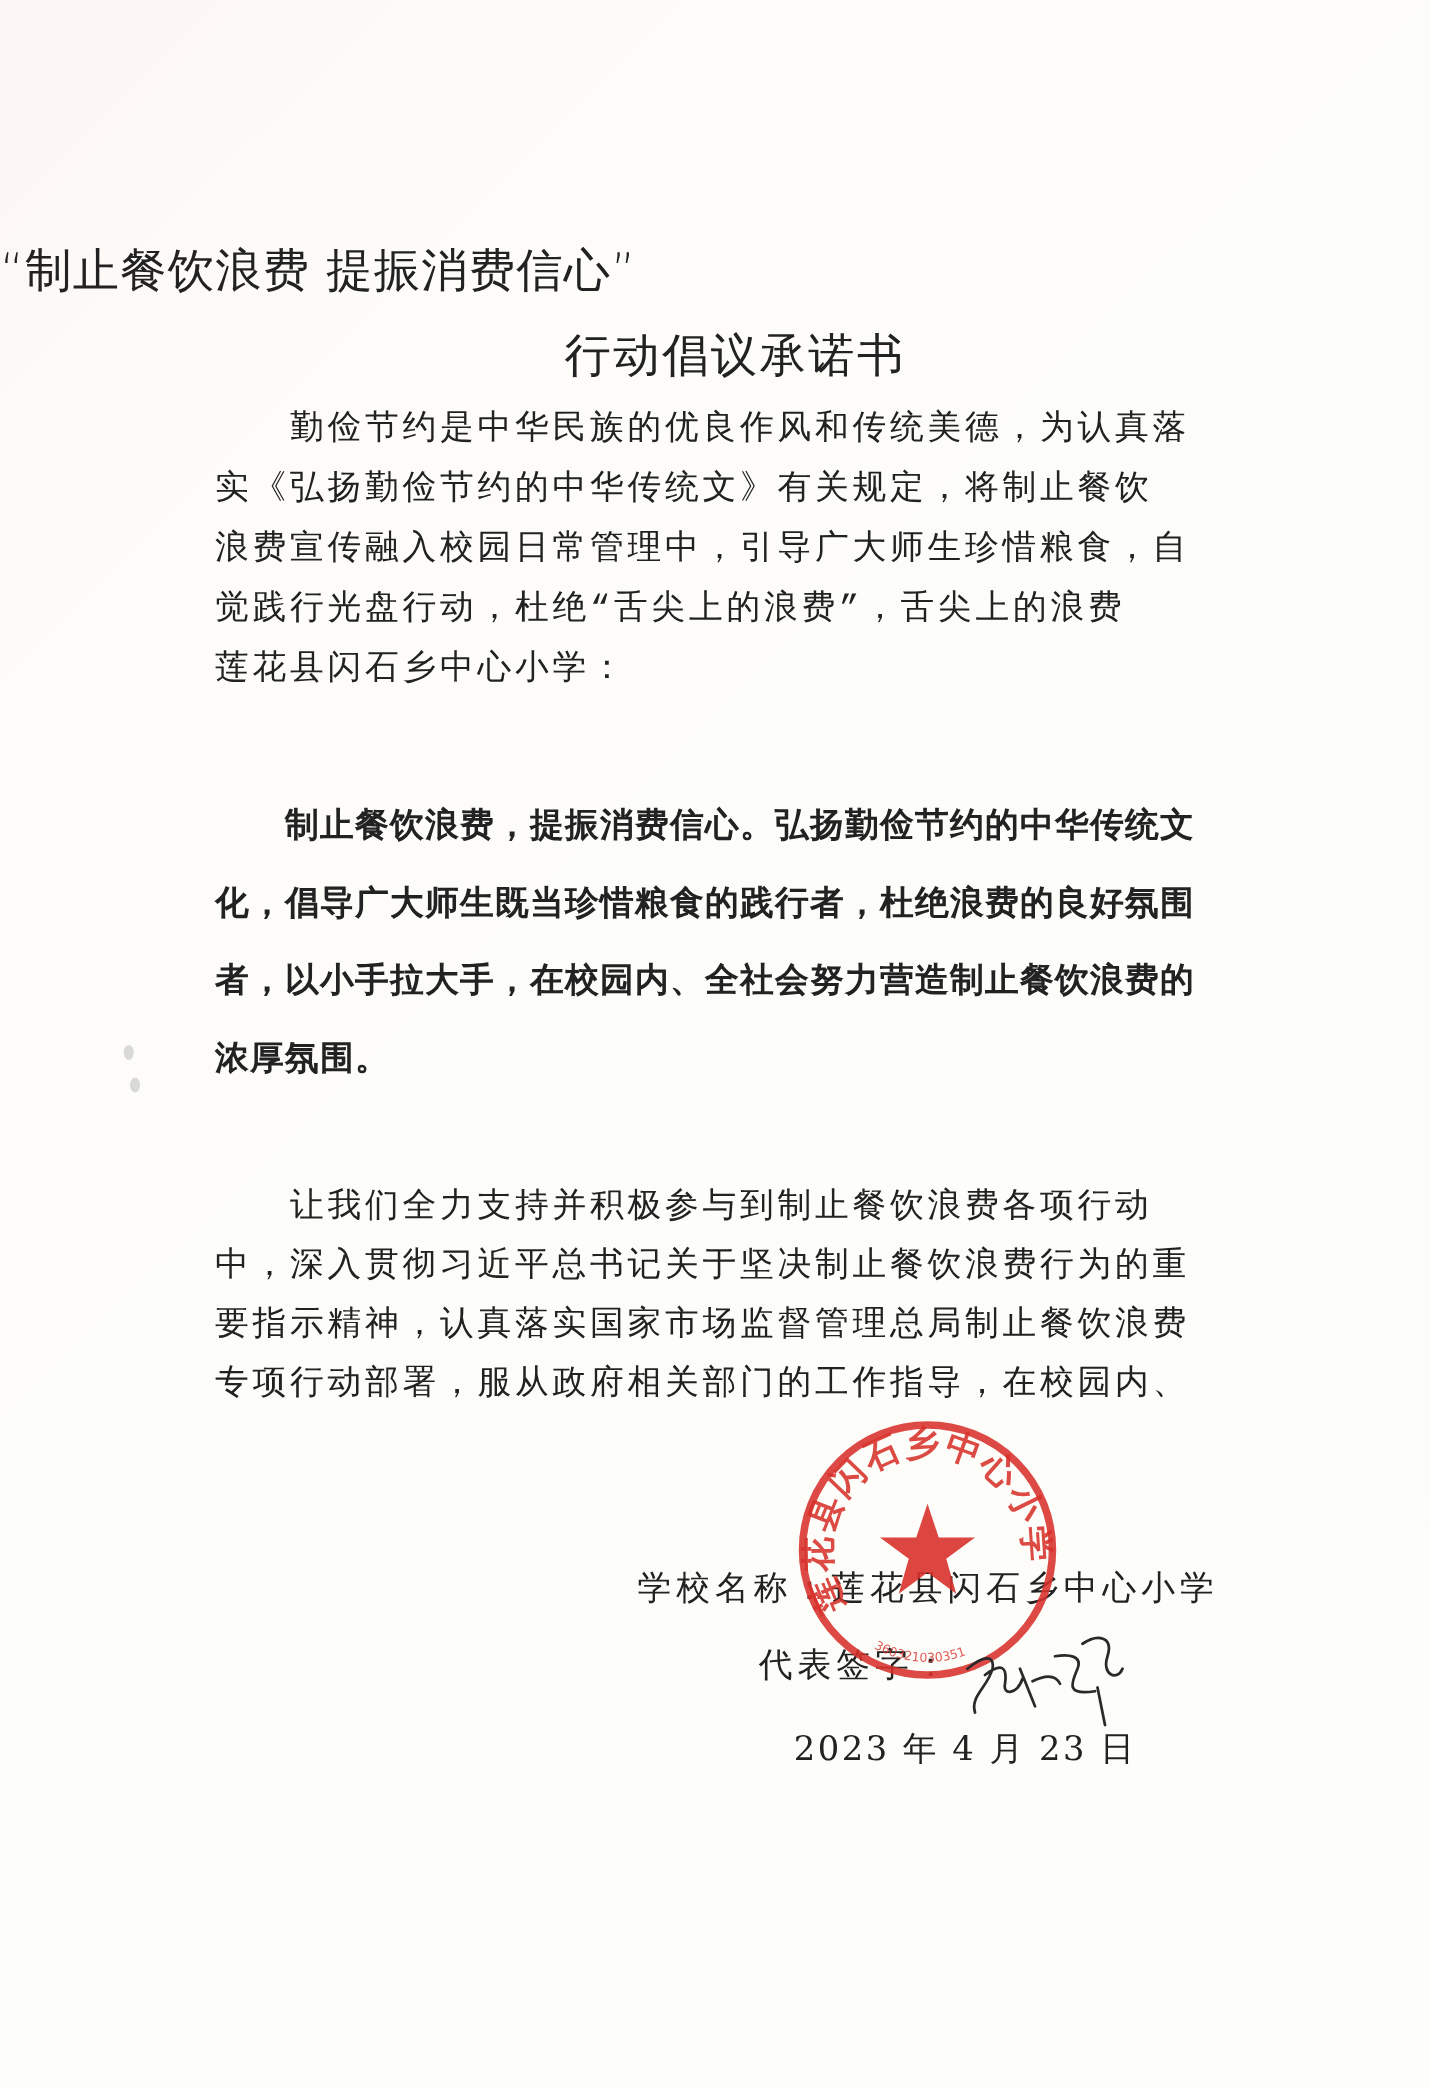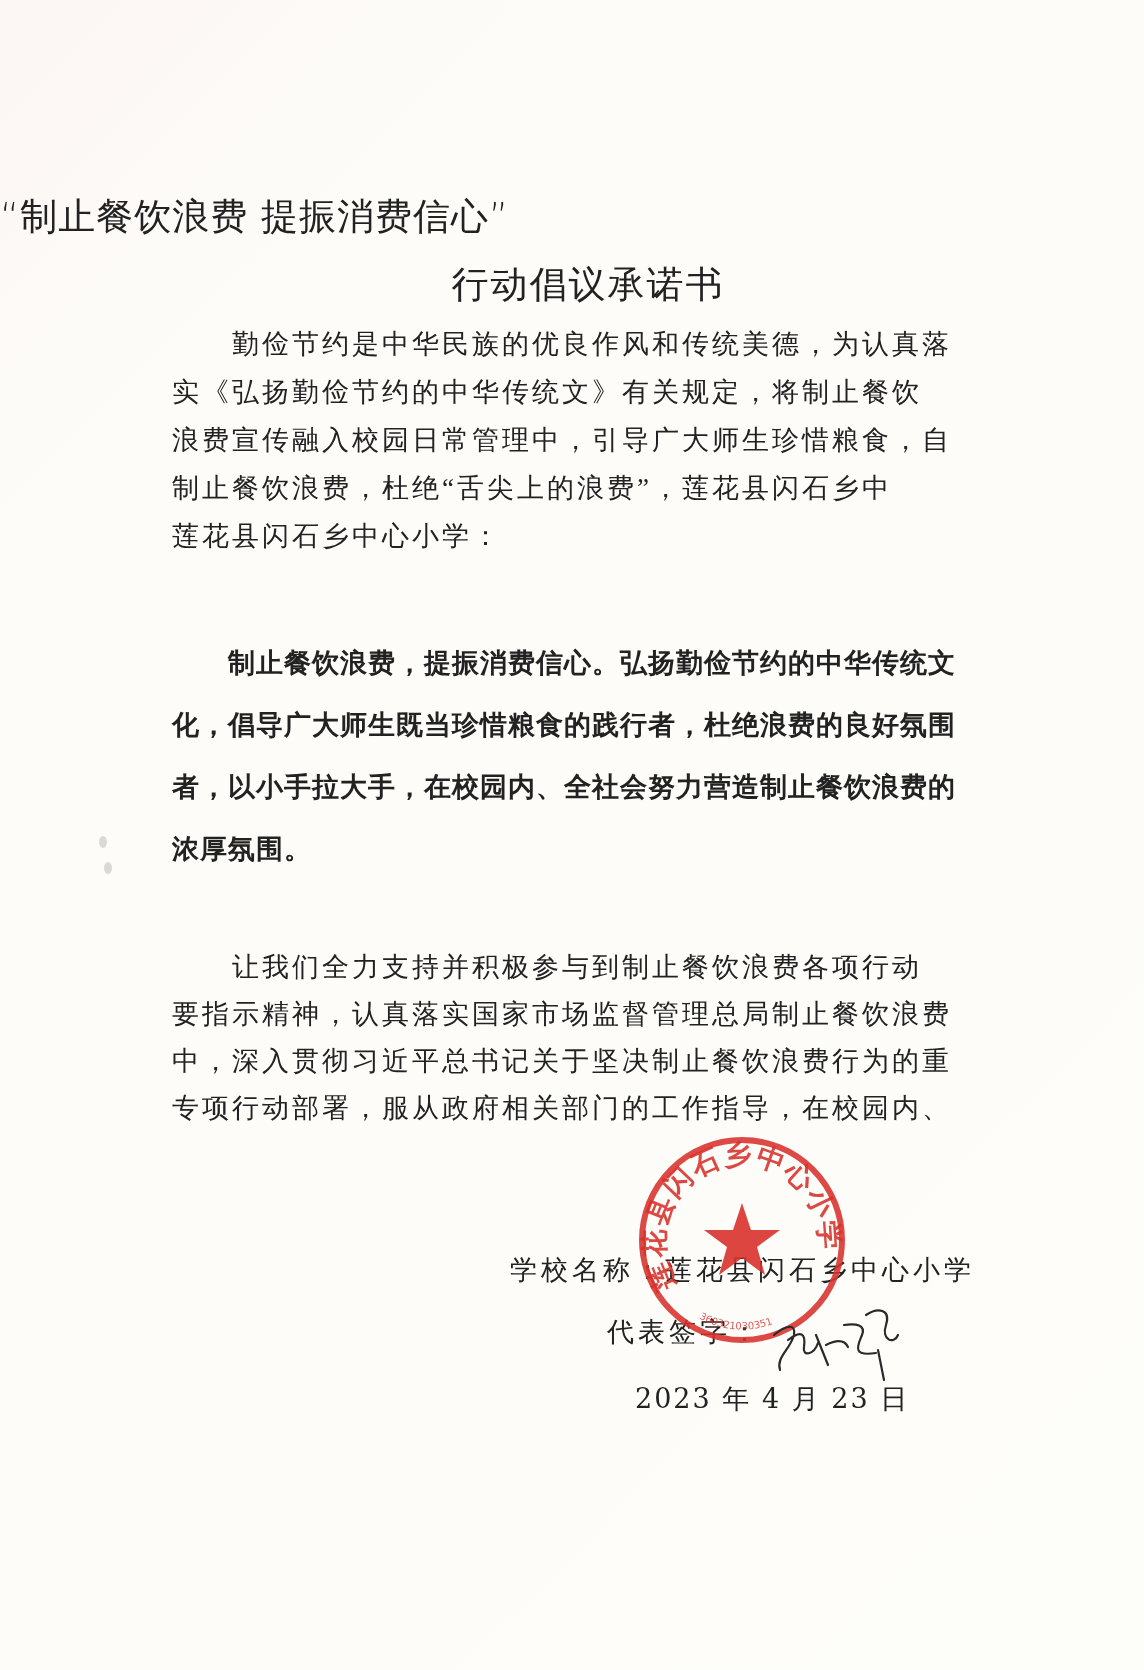--- a/index.html
+++ b/index.html
@@ -14,21 +14,21 @@
     position:absolute; left:0; width:1144px; top:192px; text-align:left;
     font-size:37px; letter-spacing:1px; color:#222; font-family:"DejaVu Sans", sans-serif; font-weight:300;
   }
   .title2 {
     position:absolute; left:0; width:1144px; top:260px; text-align:center;
     font-size:37px; letter-spacing:2px; color:#222; font-family:"DejaVu Sans", sans-serif; font-weight:300;margin-left:16px;
   }
   .para {
     position:absolute; left:172px; width:800px;
     font-size:27px; letter-spacing:3px; color:#222;
-    font-family:Liberation Serif, serif;
+    font-family:Liberation Mono, monospace;
   }
   .para .line { display:block; height:48px; line-height:48px; white-space:nowrap; }
   .p1 { top:320px; }
   .p2 { top:632px; font-weight:bold; letter-spacing:1px; }
   .p2 .line { height:62px; line-height:62px; }
   .p3 { top:944px; }
   .p3 .line { height:47px; line-height:47px; }
   .sig { position:absolute; font-size:27px; letter-spacing:4px; color:#222; font-family:"DejaVu Sans", sans-serif; white-space:nowrap; }
   .school { left:510px; top:1252px; }
   .rep { left:607px; top:1314px; }
@@ -42,35 +42,35 @@
 
 <div class="page">
 
   <div class="title1">“制止餐饮浪费 提振消费信心”</div>
   <div class="title2">行动倡议承诺书</div>
 
   <div class="para p1">
     <span class="line">　　勤俭节约是中华民族的优良作风和传统美德，为认真落</span>
     <span class="line">实《弘扬勤俭节约的中华传统文》有关规定，将制止餐饮</span>
     <span class="line">浪费宣传融入校园日常管理中，引导广大师生珍惜粮食，自</span>
-    <span class="line">制止餐饮浪费，杜绝“舌尖上的浪费”，莲花县闪石乡中</span>
+    <span class="line">觉践行光盘行动，杜绝“舌尖上的浪费”，舌尖上的浪费</span>
     <span class="line">莲花县闪石乡中心小学：</span>
   </div>
 
   <div class="para p2">
     <span class="line">　　制止餐饮浪费，提振消费信心。弘扬勤俭节约的中华传统文</span>
     <span class="line">化，倡导广大师生既当珍惜粮食的践行者，杜绝浪费的良好氛围</span>
     <span class="line">者，以小手拉大手，在校园内、全社会努力营造制止餐饮浪费的</span>
     <span class="line">浓厚氛围。</span>
   </div>
 
   <div class="para p3">
     <span class="line">　　让我们全力支持并积极参与到制止餐饮浪费各项行动</span>
+    <span class="line">中，深入贯彻习近平总书记关于坚决制止餐饮浪费行为的重</span>
     <span class="line">要指示精神，认真落实国家市场监督管理总局制止餐饮浪费</span>
-    <span class="line">中，深入贯彻习近平总书记关于坚决制止餐饮浪费行为的重</span>
     <span class="line">专项行动部署，服从政府相关部门的工作指导，在校园内、</span>
   </div>
 
   <div class="sig school">学校名称：莲花县闪石乡中心小学</div>
   <div class="sig rep">代表签字：</div>
   <div class="sig date">2023 年 4 月 23 日</div>
 
   <svg class="seal" viewBox="0 0 210 210">
     <defs>
       <path id="sealArc" d="M 40 150 A 78 78 0 1 1 170 150"></path>

